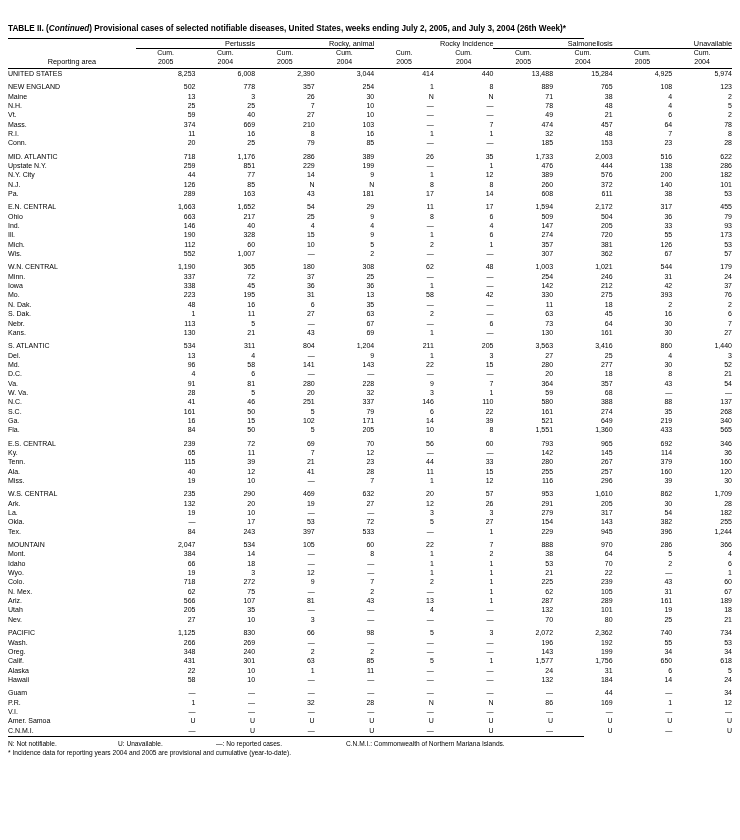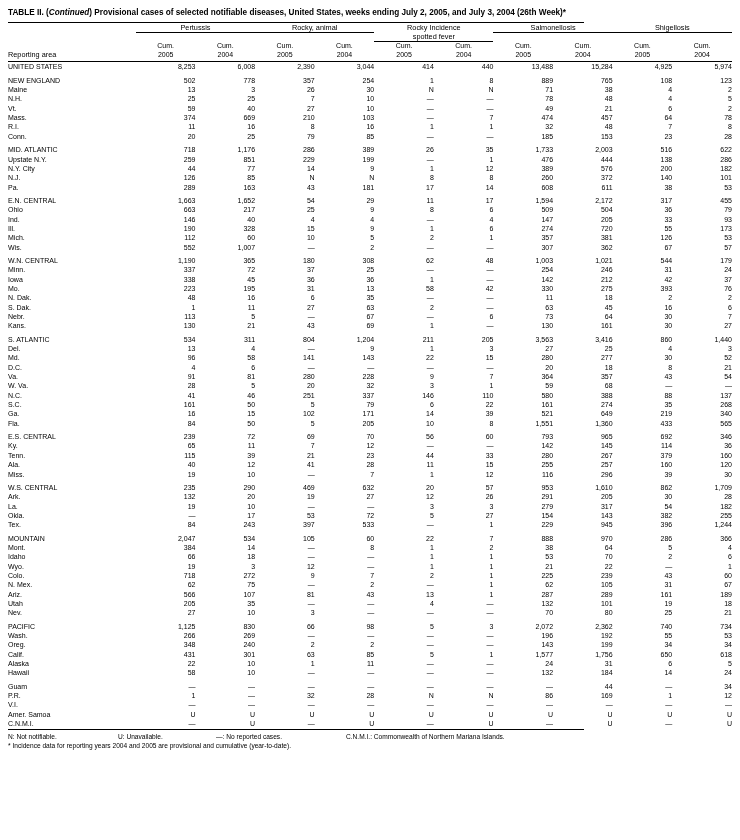--- a/index.html
+++ b/index.html
@@ -11,21 +11,21 @@
     width: 740px;
     height: 840px;
     font-family: "Liberation Sans", sans-serif;
     color: #000000;
     font-size: 7px;
   }
   .page {
     position: relative;
     width: 592px;
     height: 840px;
-    padding: 8px 8px 0 8px;
+    padding: 24px 8px 0 8px;
     box-sizing: border-box;
   }
   .title {
     font-size: 8.2px;
     font-weight: bold;
     line-height: 10.5px;
     margin: 0 0 3px 0;
   }
   .title .ital {
     font-style: italic;
@@ -41,37 +41,37 @@
     font-size: 7px;
   }
   table.main td, table.main th {
     padding: 0;
     vertical-align: bottom;
     font-weight: normal;
   }
   .colarea { width: 118px; }
   .colnum { width: 55px; }
   .hdr-group {
-    text-align: center;
+    text-align: right;
     font-weight: bold;
     font-size: 7.3px;
     padding-bottom: 1px;
   }
   .hdr-sub {
     text-align: center;
     font-size: 7px;
     line-height: 8.4px;
   }
   .grp-rule {
     border-bottom: 0.9px solid #000;
   }
   .hdr-reporting {
     font-weight: bold;
     font-size: 7.3px;
-    text-align: left;
+    text-align: center;
     padding-bottom: 1px;
   }
   .thickline td {
     border-bottom: 1.1px solid #000;
     height: 2px;
     line-height: 2px;
     font-size: 0;
   }
   tr.data td {
     height: 9.35px;
@@ -133,29 +133,21 @@
       <col class="colnum">
         <col class="colnum">
     </colgroup>
     <thead>
       <tr>
         <td></td>
         <td colspan="2" class="hdr-group grp-rule">Pertussis</td>
         <td colspan="2" class="hdr-group grp-rule">Rocky, animal</td>
         <td colspan="2" class="hdr-group">Rocky Incidence</td>
         <td colspan="2" class="hdr-group grp-rule">Salmonellosis</td>
-        <td colspan="2" class="hdr-group grp-rule">Shigellosis</td>
-      </tr>
-      <tr>
-        <td></td>
-        <td colspan="2"></td>
-        <td colspan="2"></td>
-        <td colspan="2" class="hdr-group grp-rule">spotted fever</td>
-        <td colspan="2"></td>
-        <td colspan="2"></td>
+        <td colspan="2" class="hdr-group grp-rule">Unavailable</td>
       </tr>
       <tr>
         <td></td>
         <td class="hdr-sub">Cum.</td>
         <td class="hdr-sub">Cum.</td>
         <td class="hdr-sub">Cum.</td>
         <td class="hdr-sub">Cum.</td>
         <td class="hdr-sub">Cum.</td>
         <td class="hdr-sub">Cum.</td>
         <td class="hdr-sub">Cum.</td>

